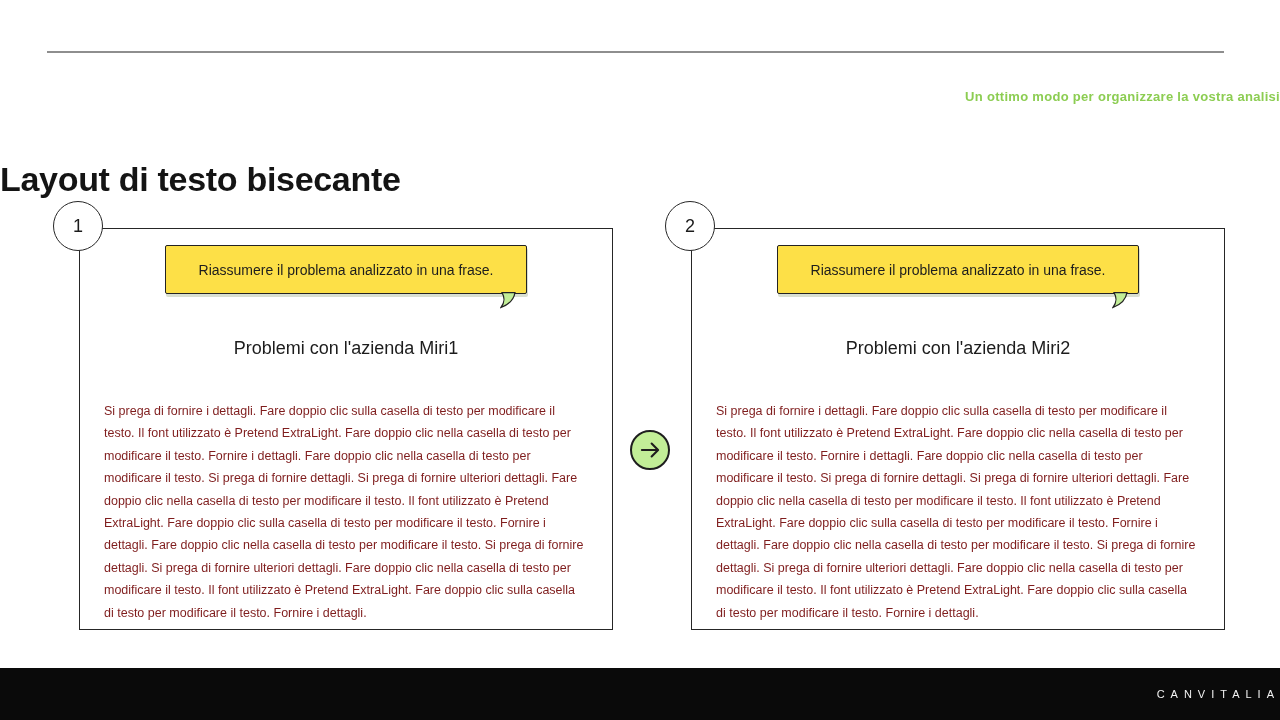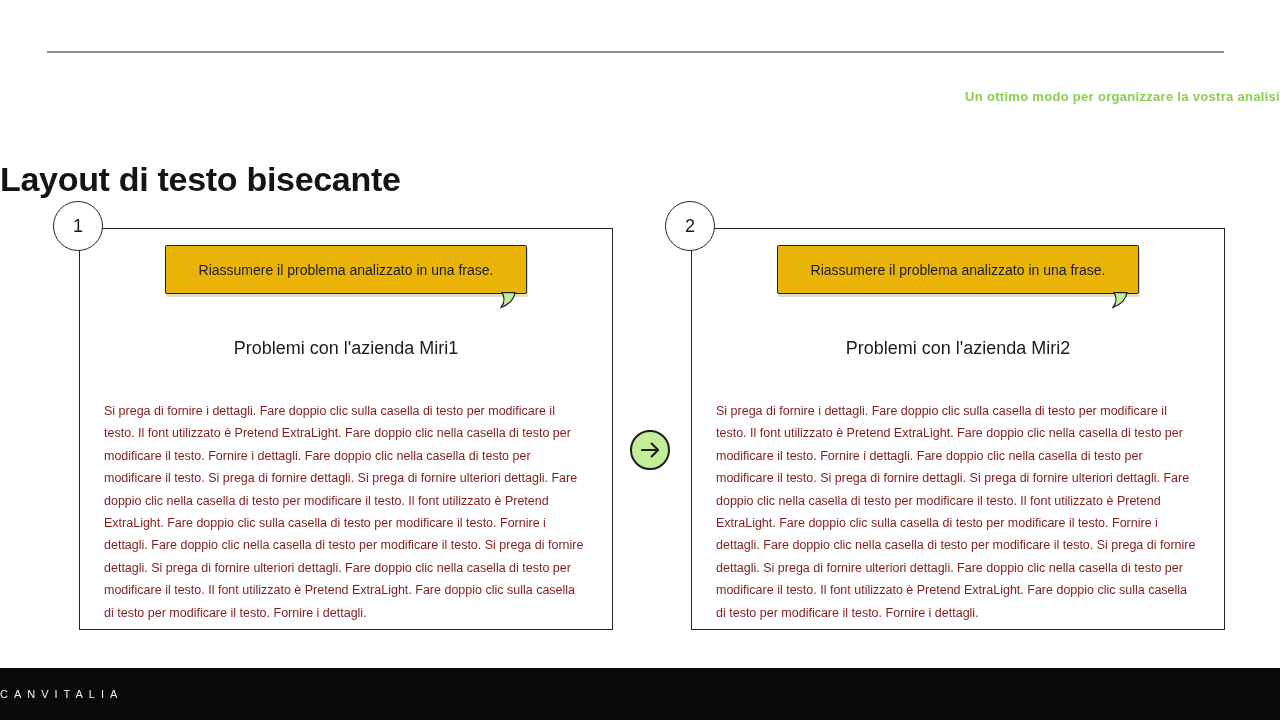--- a/index.html
+++ b/index.html
@@ -59,21 +59,21 @@
     justify-content: center;
     font-size: 18px;
     color: #1b1b1b;
     z-index: 3;
   }
   .bubble {
     position: relative;
     width: 362px;
     height: 49px;
     margin: 16px auto 0 auto;
-    background: #eab308;
+    background: #fde047;
     border: 1.3px solid #232323;
     border-radius: 2px;
     display: flex;
     align-items: center;
     justify-content: center;
     font-size: 14px;
     color: #1d1d1d;
     box-shadow: 1px 3px 0 rgba(80, 110, 50, 0.22);
   }
   .bubble-tail {
@@ -109,21 +109,21 @@
     justify-content: center;
     z-index: 2;
   }
   .footer {
     position: absolute;
     left: 0; bottom: 0;
     width: 1280px; height: 52px;
     background: #0a0a0a;
     display: flex;
     align-items: center;
-    justify-content: flex-start;
+    justify-content: flex-end;
   }
   .footer-brand {
     font-size: 11px;
     letter-spacing: 6px;
     color: #f2f2f2;
   }
 </style>
 </head>
 <body>
 

